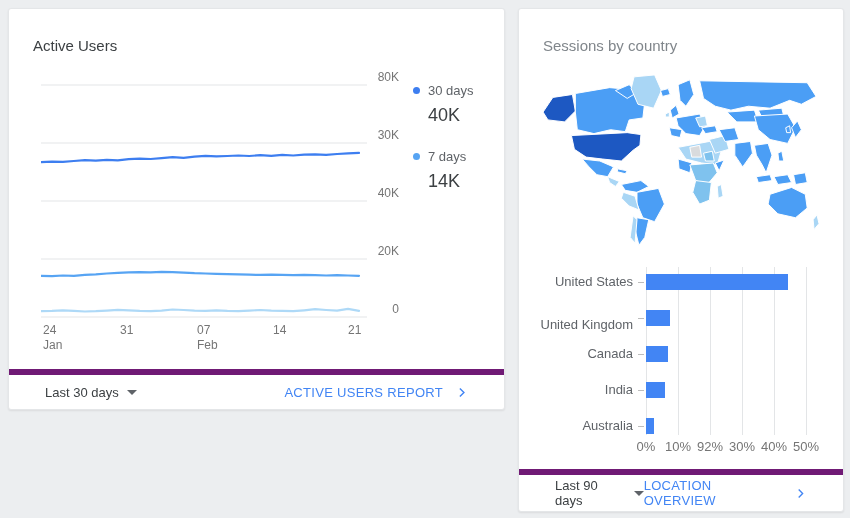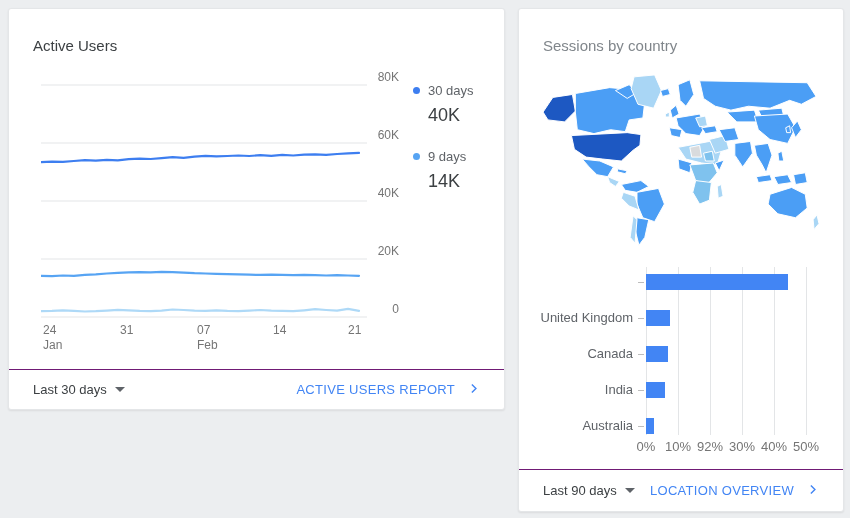--- a/index.html
+++ b/index.html
@@ -26,29 +26,29 @@
   .legend { position:absolute; left:404px; top:74px; display:flex;
     flex-direction:column; gap:23px; }
   .legend-item { display:flex; flex-direction:column; cursor:pointer; }
   .legend-row { display:flex; align-items:center; gap:8px; }
   .legend-dot { width:7px; height:7px; border-radius:50%; flex:none; }
   .legend-name { font-size:13px; color:#5f6368; }
   .legend-value { font-size:18px; color:#3c4043; margin:7px 0 0 15px; }
 
   
   .footer { position:absolute; left:0; right:0; bottom:0;
-    border-top:1px solid #701a75; display:flex; align-items:center;
-    justify-content:space-between; padding:0 24px; }
+    border-top:6px solid #701a75; display:flex; align-items:center;
+    justify-content:space-between; padding:0 36px; }
   .card-left  .footer { height:40px; }
   .card-right .footer { height:42px; }
   .range-btn { display:flex; align-items:center; gap:8px; font-size:13px;
     color:#3c4043; cursor:pointer; }
   .caret { display:inline-block; width:0; height:0; border-left:5px solid transparent;
     border-right:5px solid transparent; border-top:5px solid #5f6368; }
-  .report-link { display:flex; align-items:flex-start; gap:12px; font-size:13px;
+  .report-link { display:flex; align-items:center; gap:12px; font-size:13px;
     letter-spacing:.3px; color:var(--accent,#4285f4); cursor:pointer; font-weight:500; }
 
   
   .map-svg { position:absolute; left:16px; top:62px; }
   .map-svg path { stroke:#ffffff; stroke-width:1; stroke-linejoin:round; cursor:pointer; }
   .m-mid  { fill:var(--map-mid,#4b9ef5); }
   .m-dark { fill:var(--map-dark,#1d58c2); }
   .m-lt   { fill:var(--map-light,#a9d6f5); }
   .m-pale { fill:var(--map-pale,#7fc2ee); }
   .m-gy   { fill:var(--map-grey,#d9dbdd); }
@@ -77,21 +77,21 @@
         <line x1="0" y1="68" x2="326" y2="68" stroke="#e3e5e7" stroke-width="1"></line>
         <line x1="0" y1="126" x2="326" y2="126" stroke="#e3e5e7" stroke-width="1"></line>
         <line x1="0" y1="184" x2="326" y2="184" stroke="#e3e5e7" stroke-width="1"></line>
         <line x1="0" y1="242" x2="326" y2="242" stroke="#e3e5e7" stroke-width="1"></line>
         <polyline points="0.0,87.1 11.0,86.6 21.9,86.8 32.9,86.0 43.9,85.1 54.8,85.7 65.8,84.8 76.8,85.4 87.7,84.2 98.7,83.7 109.7,84.0 120.6,83.1 131.6,82.2 142.6,82.8 153.5,81.6 164.5,80.8 175.4,81.3 186.4,81.0 197.4,80.5 208.3,81.0 219.3,80.2 230.3,80.8 241.2,79.9 252.2,80.5 263.2,79.6 274.1,79.3 285.1,79.9 296.1,79.0 307.0,78.4 318.0,77.9" fill="none" stroke="#3d7ef0" stroke-width="2.2" stroke-linejoin="round" stroke-linecap="round"></polyline>
         <polyline points="0.0,200.8 11.0,201.1 21.9,200.5 32.9,200.8 43.9,199.9 54.8,199.4 65.8,198.5 76.8,197.9 87.7,197.3 98.7,197.1 109.7,197.3 120.6,196.8 131.6,197.1 142.6,197.6 153.5,198.2 164.5,198.5 175.4,198.8 186.4,199.1 197.4,199.4 208.3,199.7 219.3,199.9 230.3,199.7 241.2,199.9 252.2,200.2 263.2,199.9 274.1,200.2 285.1,200.5 296.1,200.2 307.0,200.5 318.0,200.8" fill="none" stroke="#57a4f3" stroke-width="2.2" stroke-linejoin="round" stroke-linecap="round"></polyline>
         <polyline points="0.0,236.2 11.0,235.9 21.9,235.3 32.9,235.9 43.9,236.5 54.8,236.2 65.8,235.6 76.8,234.8 87.7,235.3 98.7,235.9 109.7,236.2 120.6,235.6 131.6,234.5 142.6,235.0 153.5,235.6 164.5,235.9 175.4,235.3 186.4,235.9 197.4,236.2 208.3,235.6 219.3,235.0 230.3,235.6 241.2,235.9 252.2,236.2 263.2,235.3 274.1,234.2 285.1,235.0 296.1,235.6 307.0,233.9 318.0,235.9" fill="none" stroke="#aed9f7" stroke-width="2.2" stroke-linejoin="round" stroke-linecap="round"></polyline>
       </svg>
 
     <div class="ylabel" style="top:61px">80K</div>
-    <div class="ylabel" style="top:119px">60K</div>
+    <div class="ylabel" style="top:119px">30K</div>
     <div class="ylabel" style="top:177px">40K</div>
     <div class="ylabel" style="top:235px">20K</div>
     <div class="ylabel" style="top:293px">0</div>
 
     <div class="xtick" style="left:34px">
       <div>24</div>
         <div>Jan</div>
     </div>
     <div class="xtick" style="left:111px">
       <div>31</div>
@@ -114,21 +114,21 @@
       <div class="legend-item">
         <div class="legend-row">
           <span class="legend-dot" style="background: rgb(61, 126, 240);"></span>
           <span class="legend-name">30 days</span>
         </div>
         <div class="legend-value">40K</div>
       </div>
       <div class="legend-item">
         <div class="legend-row">
           <span class="legend-dot" style="background: rgb(87, 164, 243);"></span>
-          <span class="legend-name">9 days</span>
+          <span class="legend-name">7 days</span>
         </div>
         <div class="legend-value">14K</div>
       </div>
     </div>
 
     <div class="footer">
       <div class="range-btn">
         <span>Last 30 days</span>
         <span class="caret"></span>
       </div>
@@ -198,24 +198,25 @@
     </svg>
 
     <div class="barchart">
       <div class="vgrid" style="left:127px"></div>
       <div class="vgrid" style="left:159px"></div>
       <div class="vgrid" style="left:191px"></div>
       <div class="vgrid" style="left:223px"></div>
       <div class="vgrid" style="left:255px"></div>
       <div class="vgrid" style="left:287px"></div>
 
+      <div class="bar-label" style="top:9px">United States</div>
       <div class="bar-dash" style="top:17px"></div>
       <div class="bar" style="top: 9px; width: 142.4px;"></div>
 
-      <div class="bar-label" style="top:45px">United Kingdom</div>
+      <div class="bar-label" style="top:52px">United Kingdom</div>
       <div class="bar-dash" style="top:53px"></div>
       <div class="bar" style="top: 45px; width: 24px;"></div>
 
       <div class="bar-label" style="top:81px">Canada</div>
       <div class="bar-dash" style="top:89px"></div>
       <div class="bar" style="top: 81px; width: 22.4px;"></div>
 
       <div class="bar-label" style="top:117px">India</div>
       <div class="bar-dash" style="top:125px"></div>
       <div class="bar" style="top: 117px; width: 19.2px;"></div>

